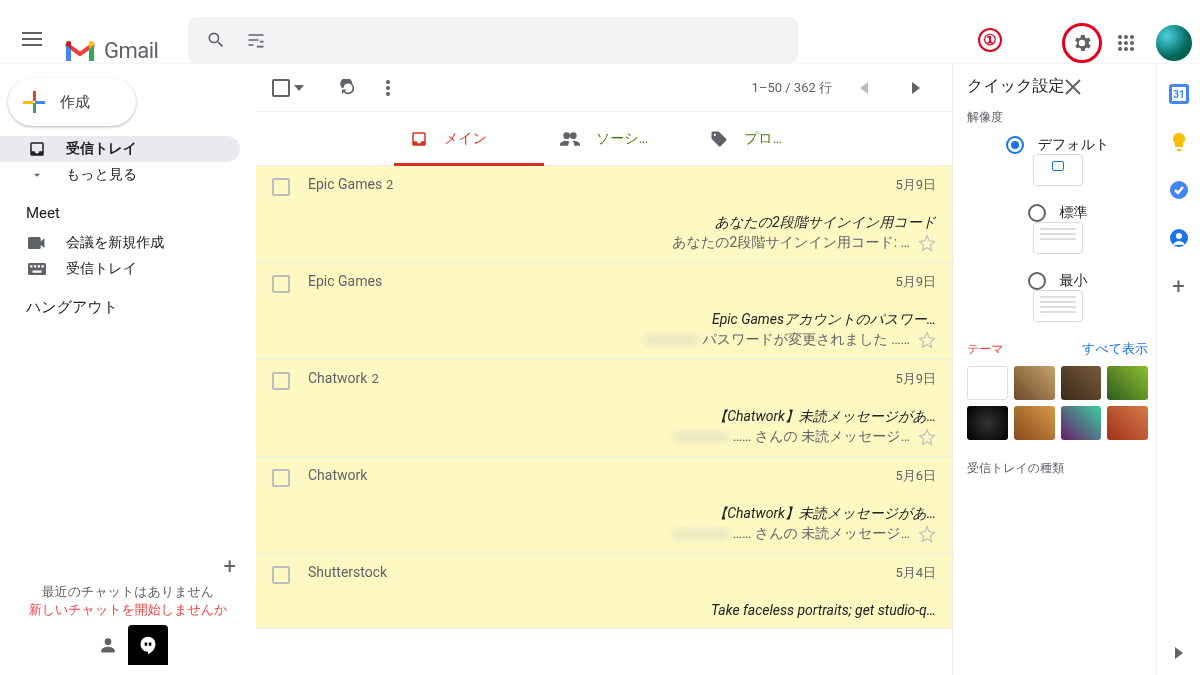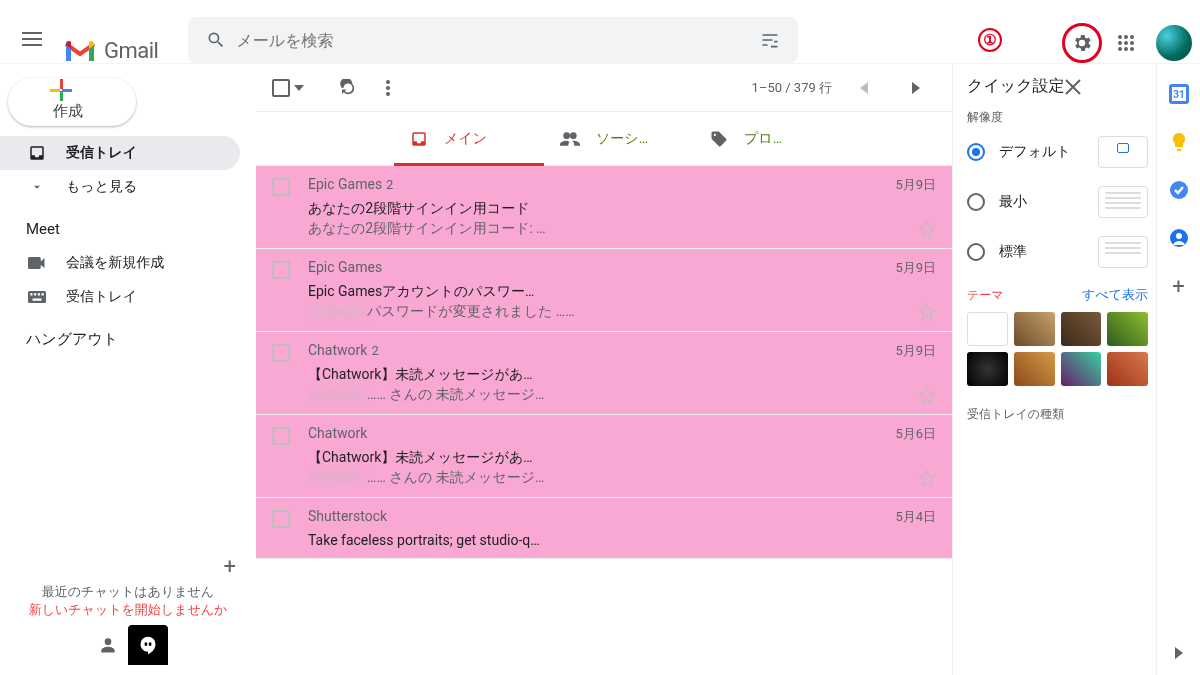--- a/index.html
+++ b/index.html
@@ -17,28 +17,28 @@
 .search-input { flex: 1; border: none; background: transparent; font-size: 16px; color: #5f6368; outline: none; }
 .tune-icon-box { width: 40px; display: flex; align-items: center; justify-content: center; }
 .header-right { margin-left: auto; display: flex; align-items: center; gap: 4px; }
 .icon-btn { width: 40px; height: 40px; border-radius: 50%; display:flex; align-items:center; justify-content:center; cursor:pointer; }
 .settings-highlight { border: 3px solid #e3001f; }
 .annotation-1 { position: absolute; left: 978px; top: 28px; width: 24px; height: 24px; border: 2px solid #e3001f; border-radius: 50%; color: #e3001f; font-weight: bold; display:flex; align-items:center; justify-content:center; font-size: 15px; background:#fff; }
 .avatar { width: 36px; height: 36px; border-radius: 50%; background: radial-gradient(circle at 30% 30%, #4dd0e1, #00695c 60%, #004d40); margin-left: 6px; }
 
 
 .sidebar { position: absolute; left: 0; top: 64px; width: 256px; height: 611px; background: #fff; padding-top: 8px; }
-.compose-btn { margin: 6px 8px 10px 8px; height: 48px; border-radius: 24px; background: #fff; box-shadow: 0 1px 3px rgba(0,0,0,0.2), 0 1px 2px rgba(0,0,0,0.12); display: flex; align-items: center; padding: 0 22px 0 14px; cursor: pointer; width: 128px; flex-direction: column; }
+.compose-btn { margin: 6px 8px 10px 8px; height: 48px; border-radius: 24px; background: #fff; box-shadow: 0 1px 3px rgba(0,0,0,0.2), 0 1px 2px rgba(0,0,0,0.12); display: flex; align-items: center; padding: 0 22px 0 14px; cursor: pointer; width: 128px; }
 .compose-plus { width: 24px; height: 24px; margin-right: 14px; position: relative; }
 .compose-plus::before { content:''; position:absolute; left:10.5px; top:1px; width:3px; height:10px; background:#ea4335; }
 .compose-plus::after { content:''; position:absolute; left:1px; top:10.5px; width:10px; height:3px; background:#fbbc04; }
 .compose-plus .b1 { position:absolute; left:10.5px; top:13px; width:3px; height:10px; background:#34a853; }
 .compose-plus .b2 { position:absolute; left:13px; top:10.5px; width:10px; height:3px; background:#4285f4; }
 .compose-label { font-size: 15px; color: #3c4043; }
-.side-item { height: 34px; display: flex; align-items: center; padding-left: 26px; border-radius: 0 20px 20px 0; margin-right: 16px; cursor: pointer; }
+.side-item { height: 26px; display: flex; align-items: center; padding-left: 26px; border-radius: 0 20px 20px 0; margin-right: 16px; cursor: pointer; }
 .side-item.active { background: #e8eaed; font-weight: bold; }
 .side-item .side-icon { width: 22px; margin-right: 18px; display:flex; align-items:center; justify-content:center; }
 .side-item .side-label { font-size: 14px; color: #202124; }
 .side-section-title { font-size: 15px; color: #202124; padding: 16px 0 8px 26px; }
 .side-bottom { position: absolute; bottom: 0; left: 0; right: 0; padding: 0 12px 10px; font-size: 13px; color: #5f6368; text-align:center; }
 .side-bottom .link { color: #ef4444; }
 .side-add { position:absolute; right:20px; top:490px; font-size:22px; color:#5f6368; cursor:pointer; }
 .side-footer-icons { display:flex; justify-content:center; gap:0; margin-top:6px; }
 .foot-icon { width:40px; height:40px; display:flex; align-items:center; justify-content:center; }
 
@@ -51,42 +51,42 @@
 .toolbar-right { margin-left: auto; display:flex; align-items:center; gap:12px; color:#5f6368; font-size:13px; }
 
 
 .tabs { height: 54px; display: flex; border-bottom: 1px solid #eee; justify-content: center; }
 .tab { flex: 0 0 150px; display:flex; align-items:center; padding: 0 16px; cursor:pointer; position:relative; font-size:14px; color:#4d7c0f; }
 .tab.active { color:#d93025; }
 .tab.active::after { content:''; position:absolute; left:0; bottom:-1px; width:100%; height:3px; background:#d93025; }
 .tab-icon { margin-right:16px; display:flex; }
 
 
-.email-row { display:flex; align-items:flex-start; padding: 10px 16px 10px 16px; border-bottom:1px solid #eee; background:#f9a8d4; }
+.email-row { display:flex; align-items:flex-start; padding: 10px 16px 10px 16px; border-bottom:1px solid #eee; background:#fef9c3;text-align:right; }
 .row-check { width:20px; height:20px; margin-right:16px; margin-top:2px; flex-shrink:0; }
 .row-check-box { width:18px; height:18px; border:2px solid #bdbdbd; border-radius:2px; }
 .row-body { flex:1; min-width:0; }
 .row-line1 { display:flex; align-items:baseline; }
 .row-sender { font-size:14px; color:#5f6368; }
 .row-count { font-size:13px; color:#5f6368; margin-left:4px; }
 .row-date { margin-left:auto; font-size:13px; color:#5f6368; }
-.row-subject { font-size:14px; color:#202124; margin-top:6px; white-space:nowrap; overflow:hidden; text-overflow:ellipsis; }
+.row-subject { font-size:14px; color:#202124; margin-top:20px; white-space:nowrap; overflow:hidden; text-overflow:ellipsis;font-style:italic; }
 .row-snippet-line { display:flex; align-items:center; margin-top:2px; }
 .row-snippet { font-size:14px; color:#5f6368; white-space:nowrap; overflow:hidden; text-overflow:ellipsis; flex:1; }
 .row-star { margin-left:8px; flex-shrink:0; }
 .blur { filter: blur(4px); color:#bbb; }
 
 
 .qs-panel { position:absolute; left:952px; top:64px; width:210px; height:611px; background:#fff; border-left:1px solid #eee; padding: 12px 14px; }
 .qs-header { display:flex; align-items:center; justify-content:flex-start; margin-bottom:12px; }
 .qs-title { font-size:16px; color:#202124; }
 .qs-all-settings { border:3px solid #e3001f; height:44px; display:flex; align-items:center; justify-content:center; color:#1a73e8; font-size:14px; cursor:pointer; position:relative; margin-bottom:18px; }
 .annotation-2 { position:absolute; right:8px; width:22px; height:22px; border:2px solid #e3001f; border-radius:50%; color:#e3001f; font-weight:bold; display:flex; align-items:center; justify-content:center; font-size:14px; }
 .qs-section-title { font-size:12px; color:#5f6368; margin-bottom:10px; }
-.qs-radio-row { display:flex; align-items:center; justify-content:space-between; margin-bottom:18px; }
+.qs-radio-row { display:flex; align-items:center; justify-content:space-between; margin-bottom:18px;flex-direction:column; }
 .qs-radio-left { display:flex; align-items:center; gap:14px; }
 .radio { width:18px; height:18px; border:2px solid #5f6368; border-radius:50%; position:relative; }
 .radio.checked { border-color:#1a73e8; }
 .radio.checked::after { content:''; position:absolute; left:3px; top:3px; width:8px; height:8px; background:#1a73e8; border-radius:50%; }
 .qs-radio-label { font-size:14px; color:#202124; }
 .density-preview { width:50px; height:32px; border:1px solid #dadce0; border-radius:4px; display:flex; flex-direction:column; gap:3px; padding:5px 6px; }
 .density-preview .line { height:2px; background:#dadce0; border-radius:1px; }
 .density-preview.default .icon-line { width:12px; height:10px; border:1.5px solid #1a73e8; border-radius:2px; margin:1px auto; }
 .qs-theme-header { display:flex; justify-content:space-between; align-items:center; margin:4px 0 8px; }
 .qs-theme-title { font-size:12px; color:#ef4444; }
@@ -121,21 +121,20 @@
     </svg>
     <span class="gmail-text">Gmail</span>
   </div>
   <div class="search-wrap">
     <div class="search-bar">
       <div class="search-icon-box">
         <svg width="20" height="20" viewBox="0 0 24 24">
             <path d="M15.5 14h-.79l-.28-.27A6.47 6.47 0 0016 9.5 6.5 6.5 0 109.5 16a6.47 6.47 0 004.23-1.57l.27.28v.79l5 5L20.5 19l-5-5zM9.5 14A4.5 4.5 0 1114 9.5 4.5 4.5 0 019.5 14z" fill="#5f6368"></path>
           </svg>
       </div>
-      <input class="search-input" placeholder="メールを検索" style="">
       <div class="tune-icon-box">
         <svg width="20" height="20" viewBox="0 0 24 24">
             <path d="M3 17h6v2H3v-2zm0-6h12v2H3v-2zm0-6h18v2H3V5zm14 8v2h4v-2h-4zm-4 6v2h8v-2h-8z" fill="#5f6368"></path>
           </svg>
       </div>
     </div>
   </div>
   <div class="header-right">
     <div class="icon-btn" style="visibility:hidden"></div>
     <div class="icon-btn settings-highlight">
@@ -247,21 +246,21 @@
         </svg>
       </div>
     <div class="icon-btn">
         <svg width="4" height="16" viewBox="0 0 4 16">
           <circle cx="2" cy="2" r="2" fill="#5f6368"></circle>
           <circle cx="2" cy="8" r="2" fill="#5f6368"></circle>
           <circle cx="2" cy="14" r="2" fill="#5f6368"></circle>
         </svg>
       </div>
     <div class="toolbar-right">
-      <span>1–50 / 379 行</span>
+      <span>1–50 / 362 行</span>
       <div class="icon-btn">
           <svg width="8" height="12">
             <path d="M8 0L0 6l8 6z" fill="#bdbdbd"></path>
           </svg>
         </div>
       <div class="icon-btn">
           <svg width="8" height="12">
             <path d="M0 0l8 6-8 6z" fill="#5f6368"></path>
           </svg>
         </div>
@@ -413,35 +412,35 @@
         <div class="radio checked"></div>
         <span class="qs-radio-label">デフォルト</span>
       </div>
     <div class="density-preview default">
         <div class="icon-line"></div>
       </div>
   </div>
   <div class="qs-radio-row">
     <div class="qs-radio-left">
         <div class="radio"></div>
-        <span class="qs-radio-label">最小</span>
+        <span class="qs-radio-label">標準</span>
       </div>
     <div class="density-preview">
-        <div class="line"></div>
         <div class="line"></div>
         <div class="line"></div>
         <div class="line"></div>
       </div>
   </div>
   <div class="qs-radio-row">
     <div class="qs-radio-left">
         <div class="radio"></div>
-        <span class="qs-radio-label">標準</span>
+        <span class="qs-radio-label">最小</span>
       </div>
     <div class="density-preview">
+        <div class="line"></div>
         <div class="line"></div>
         <div class="line"></div>
         <div class="line"></div>
       </div>
   </div>
 
   <div class="qs-theme-header">
     <span class="qs-theme-title">テーマ</span>
     <span class="qs-theme-link">すべて表示</span>
   </div>

